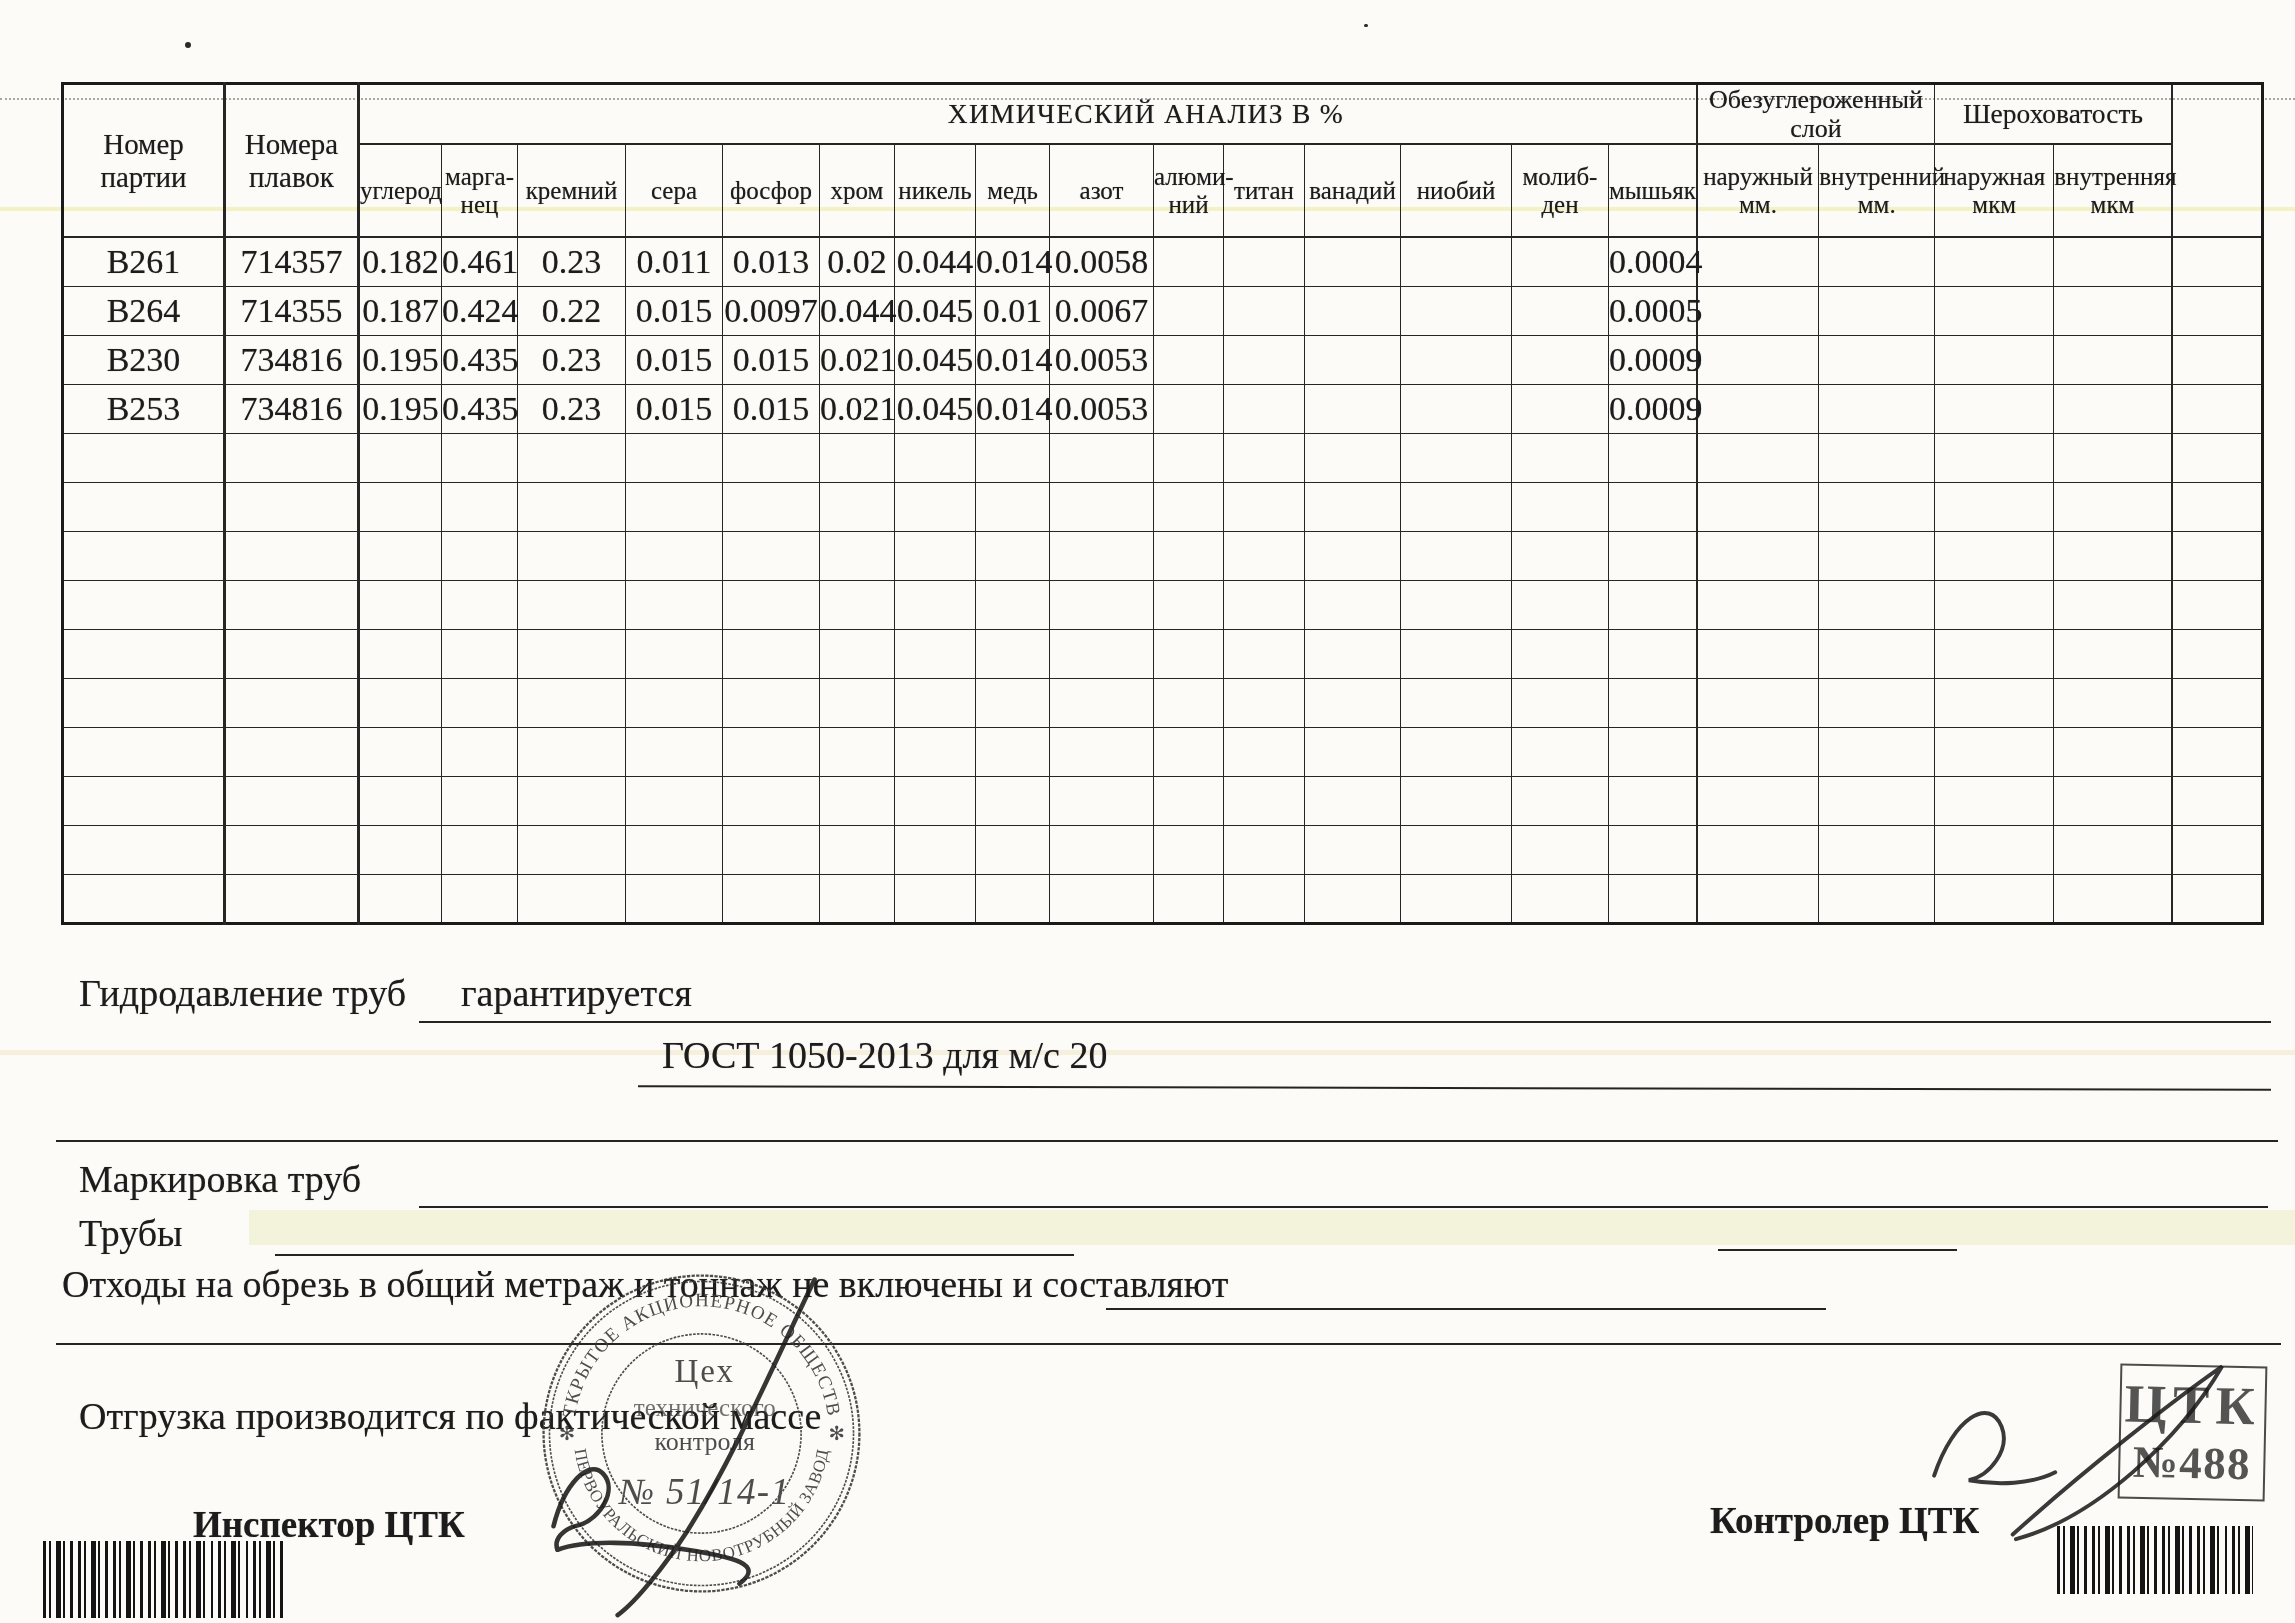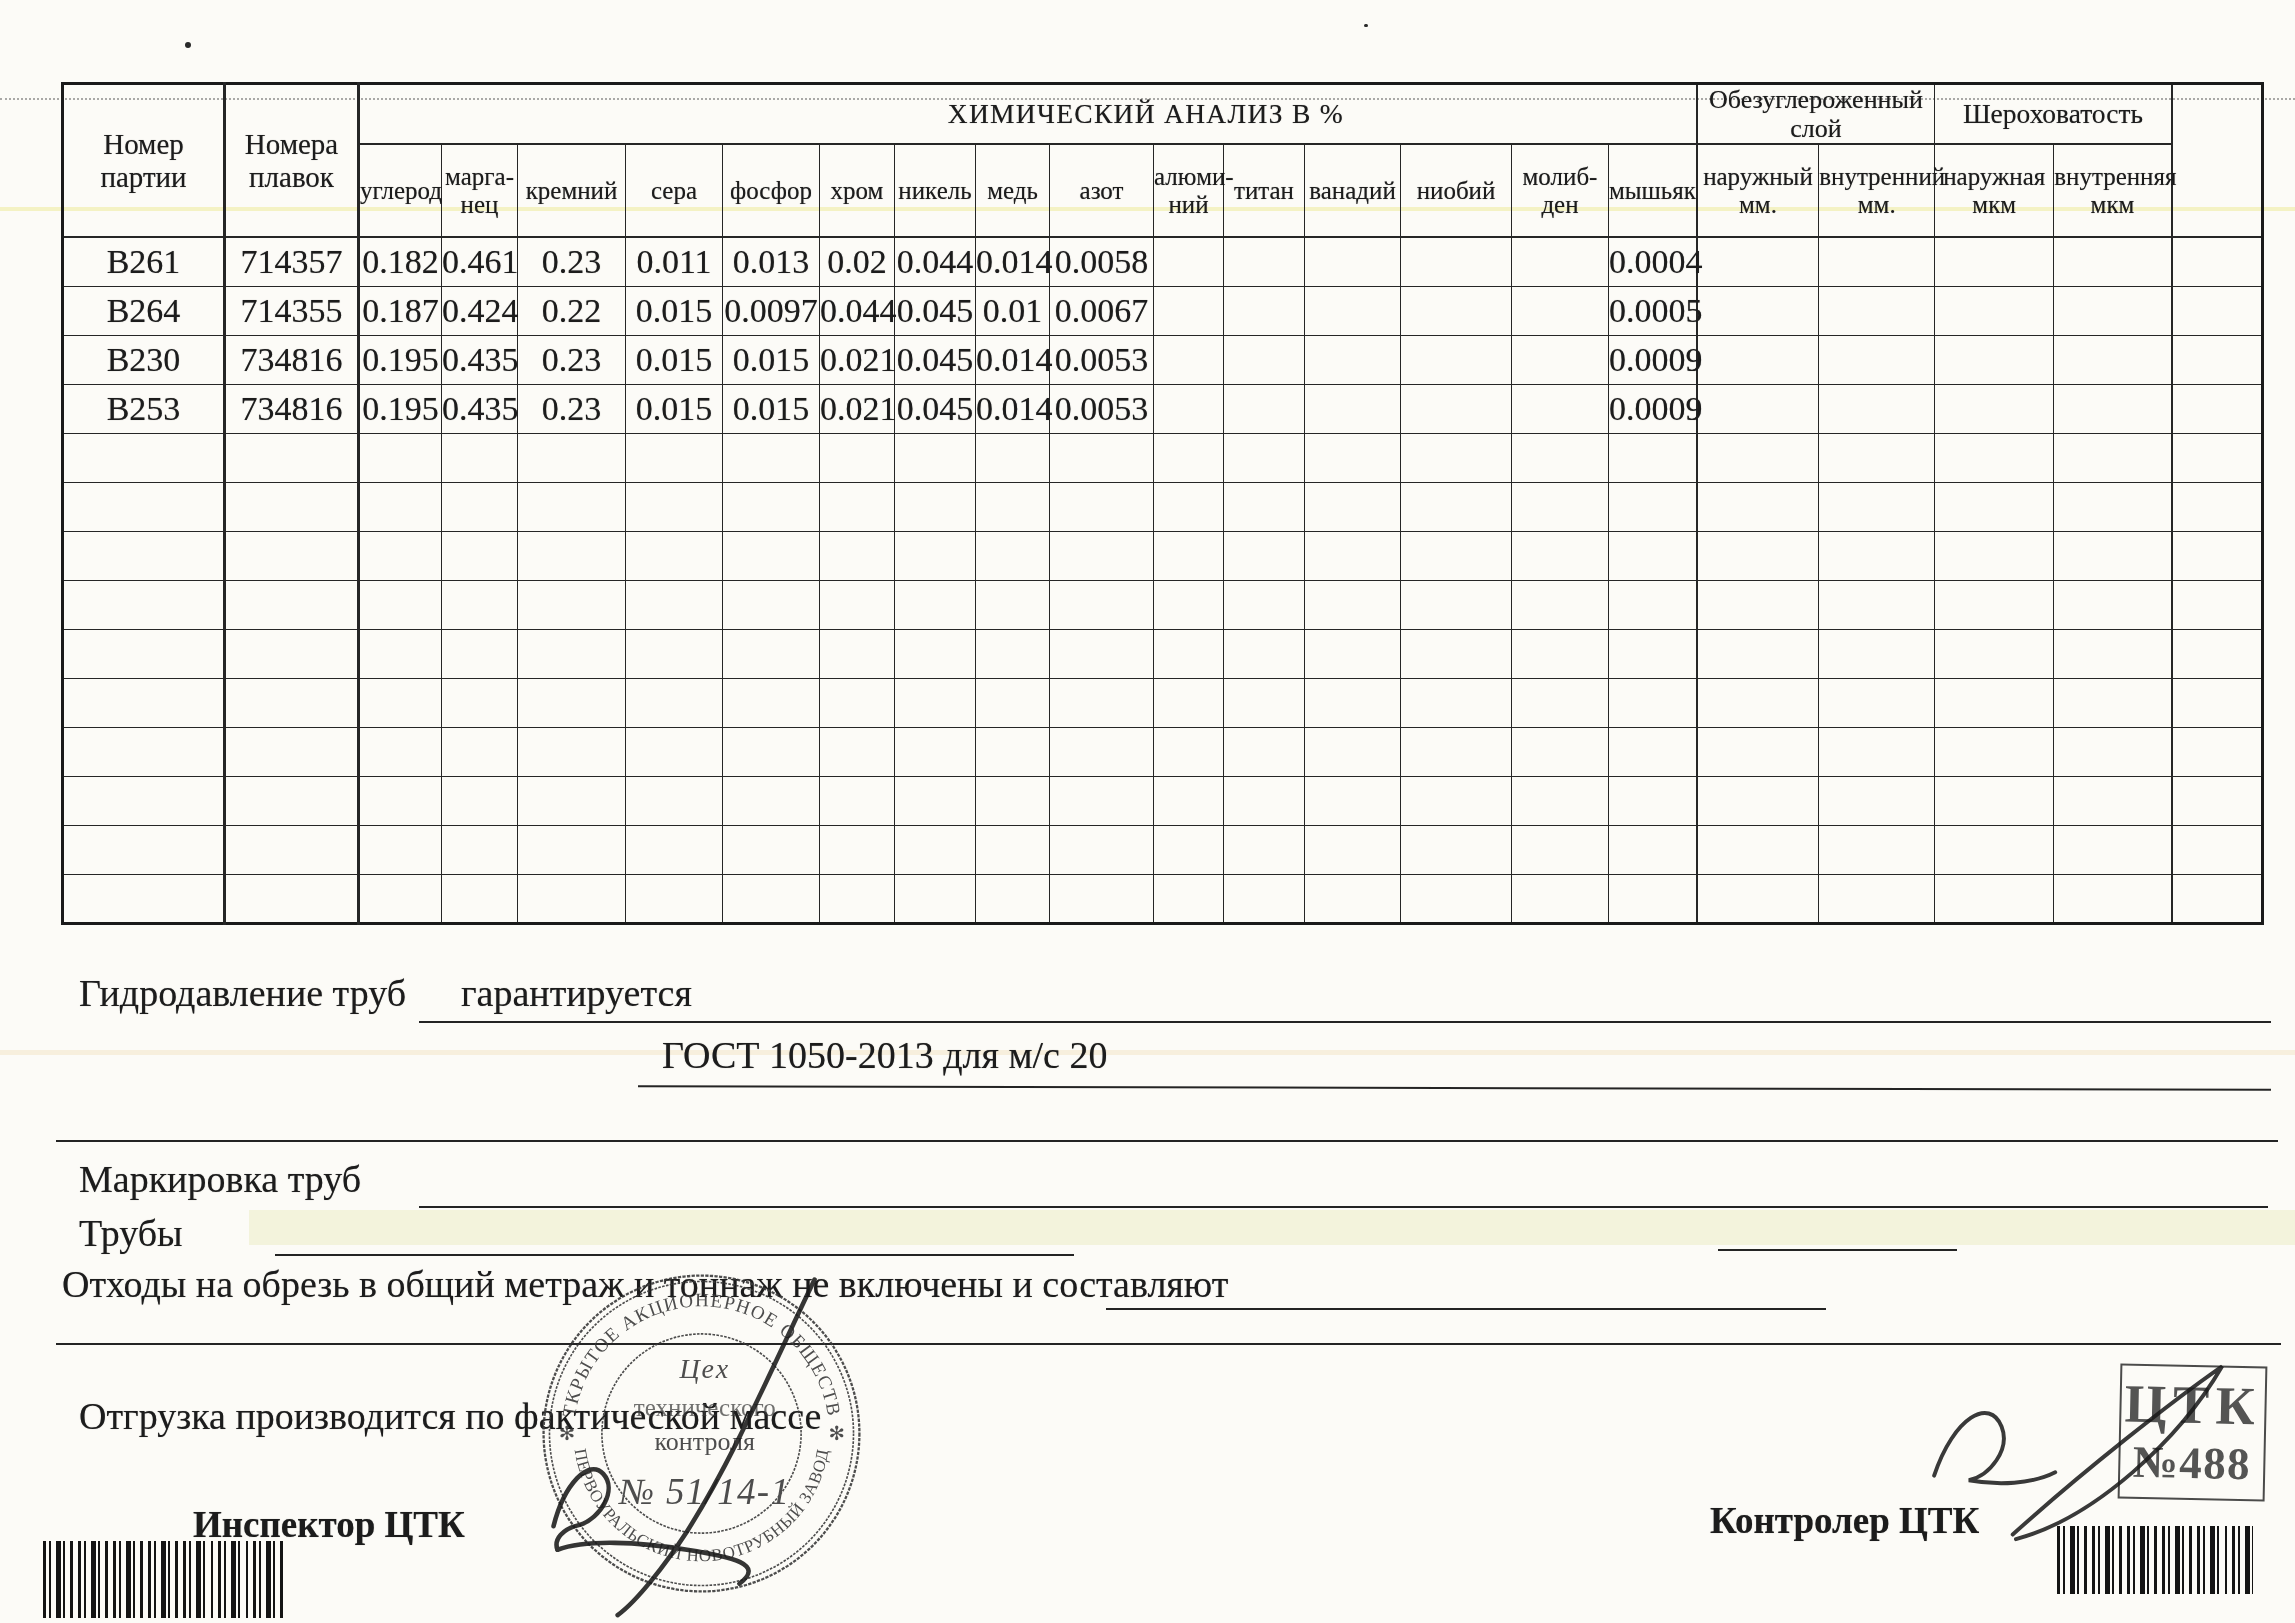--- a/index.html
+++ b/index.html
@@ -53,21 +53,21 @@
       #141414 5.9px 7.9px, transparent 7.9px 13px,
       #141414 13px 17.7px, transparent 17.7px 20px,
       #141414 20px 22px, transparent 22px 27.5px,
       #141414 27.5px 30px, transparent 30px 35px);
   }
 
   
   .stamp-round { position:absolute; left:539px; top:1271px; width:325px; height:325px; opacity:.9; z-index:4; }
   .stamp-round svg { position:absolute; left:0; top:0; }
   .stamp-round .ctext { position:absolute; left:6.5px; right:0; text-align:center; color:#3b3b3b; }
-  .st-l1 { top:82px; font-size:28px; letter-spacing:2px;font-style:italic; }
+  .st-l1 { top:82px; font-size:33px; letter-spacing:2px; }
   .st-l2 { top:123px; font-size:25px; opacity:.8; }
   .st-l3 { top:156px; font-size:26px; }
   .st-l4 { top:199px; font-size:37px; letter-spacing:1.3px;font-style:italic; }
 
   
   .stamp-box {
     position:absolute; left:2119px; top:1365px; width:147px; height:135px;
     border:2.6px solid #333; transform:rotate(1.2deg);
     color:#3d3d3d; opacity:.88; text-align:center; z-index:4;
   }

